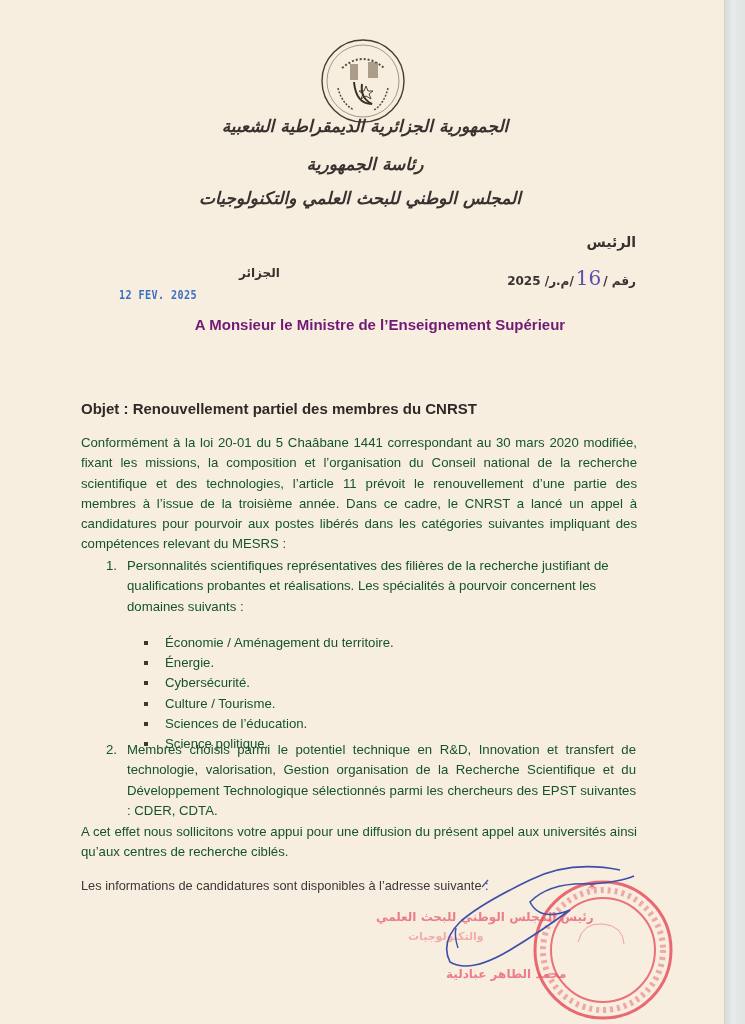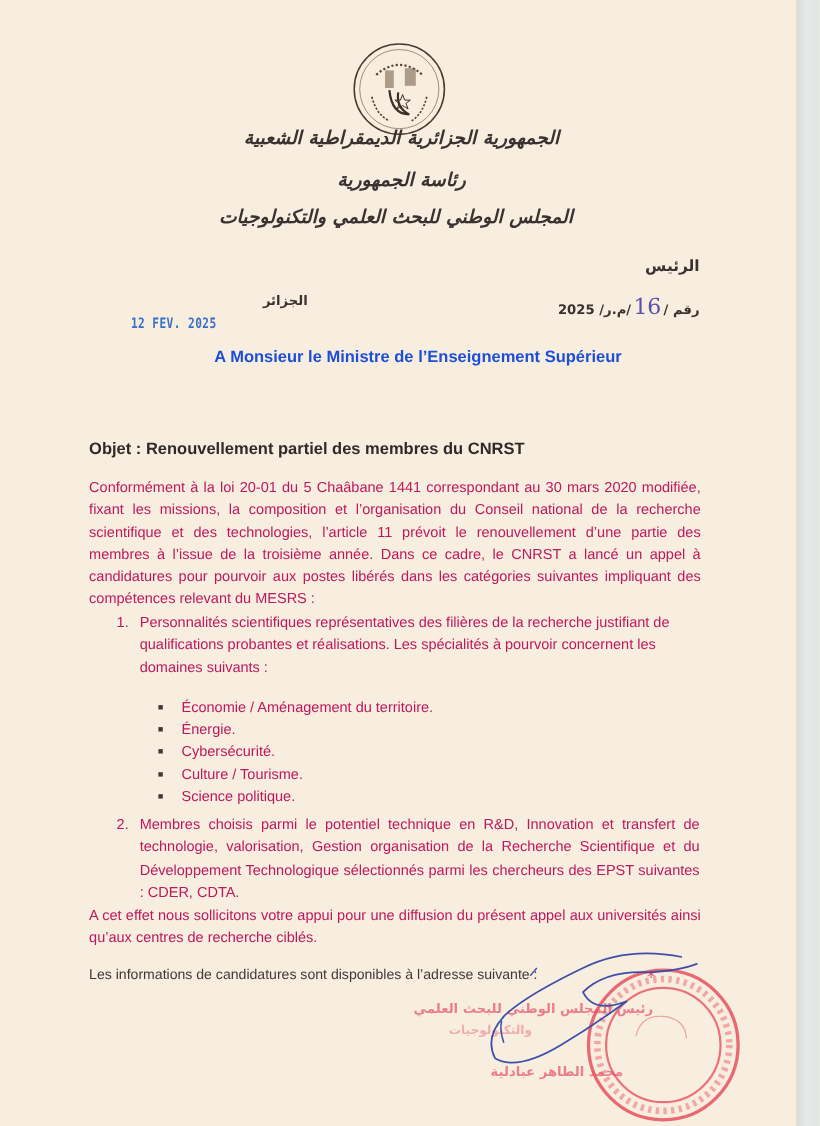--- a/index.html
+++ b/index.html
@@ -33,23 +33,23 @@
   .ar-ref { position: absolute; right: 89px; top: 266px; font-size: 12px; direction: rtl; font-family: "DejaVu Sans", sans-serif; font-weight: bold; color: #3a3230; white-space: nowrap; }
   .ar-ref .hand { color: #5b4fb0; font-family: "DejaVu Serif", serif; font-size: 20px; font-weight: normal; margin: 0 2px; }
   .ar-city { position: absolute; left: 239px; top: 266px; font-size: 12px; direction: rtl; font-family: "DejaVu Sans", sans-serif; font-weight: bold; color: #3a3230; }
   .date-stamp {
     position: absolute; left: 119px; top: 287px;
     font-family: "DejaVu Sans Mono", monospace; font-size: 13px; color: #3a6fc6;
     transform: scaleX(0.78); transform-origin: left top; letter-spacing: 0.5px; font-weight: bold;
   }
   .addressee {
     position: absolute; left: 100px; width: 560px; top: 313px;
-    text-align: center; font-weight: bold; font-size: 15px; color: #1d4ed8; line-height: 24px;
+    text-align: center; font-weight: bold; font-size: 15px; color: #701a75; line-height: 24px;
   }
-  .body-text { color: #be185d; font-size: 13.2px; }
+  .body-text { color: #14532d; font-size: 13.2px; }
   .subject {
     position: absolute; left: 81px; top: 400px;
     font-weight: bold; font-size: 15px; color: #2f2a28;
   }
   .para1 {
     position: absolute; left: 81px; width: 556px; top: 433px;
     line-height: 20.3px; text-align: justify;
   }
   .list1 {
     position: absolute; left: 106px; width: 530px; top: 556px; line-height: 20.3px;
@@ -118,20 +118,21 @@
   <div class="para1 body-text">Conformément à la loi 20-01 du 5 Chaâbane 1441 correspondant au 30 mars 2020 modifiée, fixant les missions, la composition et l’organisation du Conseil national de la recherche scientifique et des technologies, l’article 11 prévoit le renouvellement d’une partie des membres à l’issue de la troisième année.  Dans ce cadre, le CNRST a lancé un appel à candidatures pour pourvoir aux postes libérés dans les catégories suivantes impliquant des compétences relevant du MESRS :</div>
 
   <div class="list1 body-text">
     <span class="num">1.</span>
     <div class="item-text">Personnalités scientifiques représentatives des filières de la recherche justifiant de qualifications probantes et réalisations. Les spécialités à pourvoir concernent les domaines suivants :</div>
     <ul class="bullets">
       <li><span class="sq"></span><span>Économie / Aménagement du territoire.</span></li>
       <li><span class="sq"></span><span>Énergie.</span></li>
       <li><span class="sq"></span><span>Cybersécurité.</span></li>
       <li><span class="sq"></span><span>Culture / Tourisme.</span></li>
+      <li><span class="sq"></span><span>Sciences de l’éducation.</span></li>
       <li><span class="sq"></span><span>Science politique.</span></li>
     </ul>
   </div>
 
   <div class="list2 body-text">
     <span class="num">2.</span>
     <div class="item-text">Membres choisis parmi le potentiel technique en R&amp;D, Innovation et transfert de technologie, valorisation, Gestion organisation de la Recherche Scientifique et du Développement Technologique sélectionnés parmi les chercheurs des EPST suivantes : CDER, CDTA.</div>
   </div>
 
   <div class="para2 body-text">A cet effet nous sollicitons votre appui pour une diffusion du présent appel aux universités ainsi qu’aux centres de recherche ciblés.</div>

